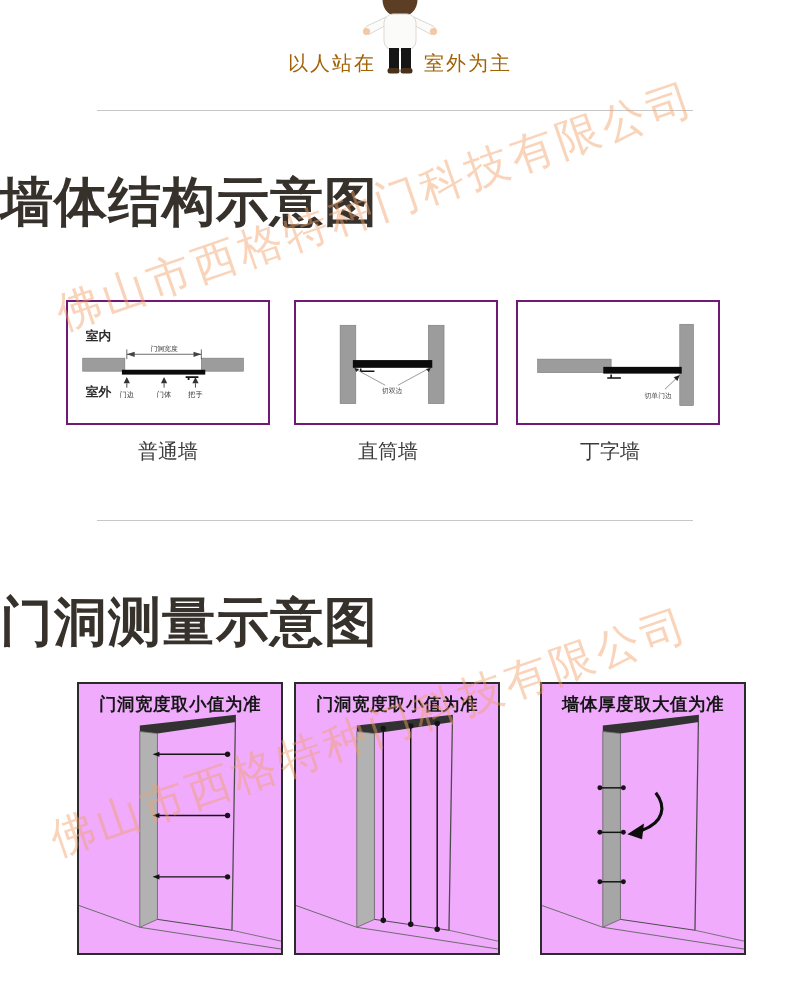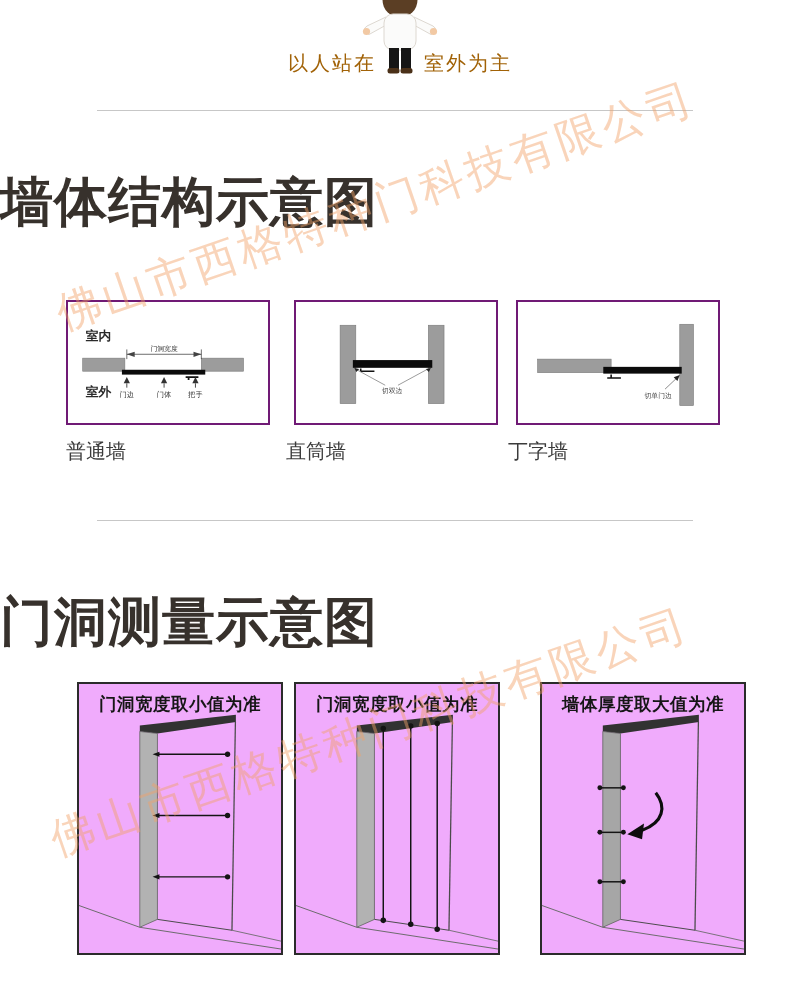--- a/index.html
+++ b/index.html
@@ -4,21 +4,21 @@
 <style>
   html,body{margin:0;padding:0}
   body{width:790px;height:1001px;background:#ffffff;position:relative;overflow:hidden;
        font-family:"Liberation Sans",sans-serif;color:#333}
   .abs{position:absolute}
   .hero-text{position:absolute;top:50px;font-size:20px;color:#a16207;letter-spacing:2px}
   .divider{position:absolute;left:97px;width:596px;border-top:1px solid #c7c7c7;height:0}
   .sec-title{position:absolute;left:0;width:790px;font-size:53px;
              font-weight:800;color:#37312c;letter-spacing:1px;line-height:60px}
   .wall-box{position:absolute;top:300px;width:200px;height:121px;border:2px solid #701a75;background:#fff}
-  .wall-caption{position:absolute;top:438px;width:204px;text-align:left;font-size:20px;color:#3b3b3b}
+  .wall-caption{position:absolute;top:438px;width:204px;text-align:center;font-size:20px;color:#3b3b3b}
   .door-box{position:absolute;top:682px;width:202px;height:269px;border:2px solid #2b2b2b;background:#f0abfc}
   .door-header{position:absolute;top:8px;left:0;right:0;text-align:center;font-size:17.5px;
                font-weight:700;color:#161616;letter-spacing:.5px}
   .wm{position:absolute;font-size:44px;letter-spacing:4px;color:#f2a267;opacity:.45;
       white-space:nowrap;transform:rotate(-19deg);transform-origin:0 50%;
       pointer-events:none;z-index:50}
   svg{display:block}
   svg text{font-family:"Liberation Sans",sans-serif}
 </style>
 </head>

